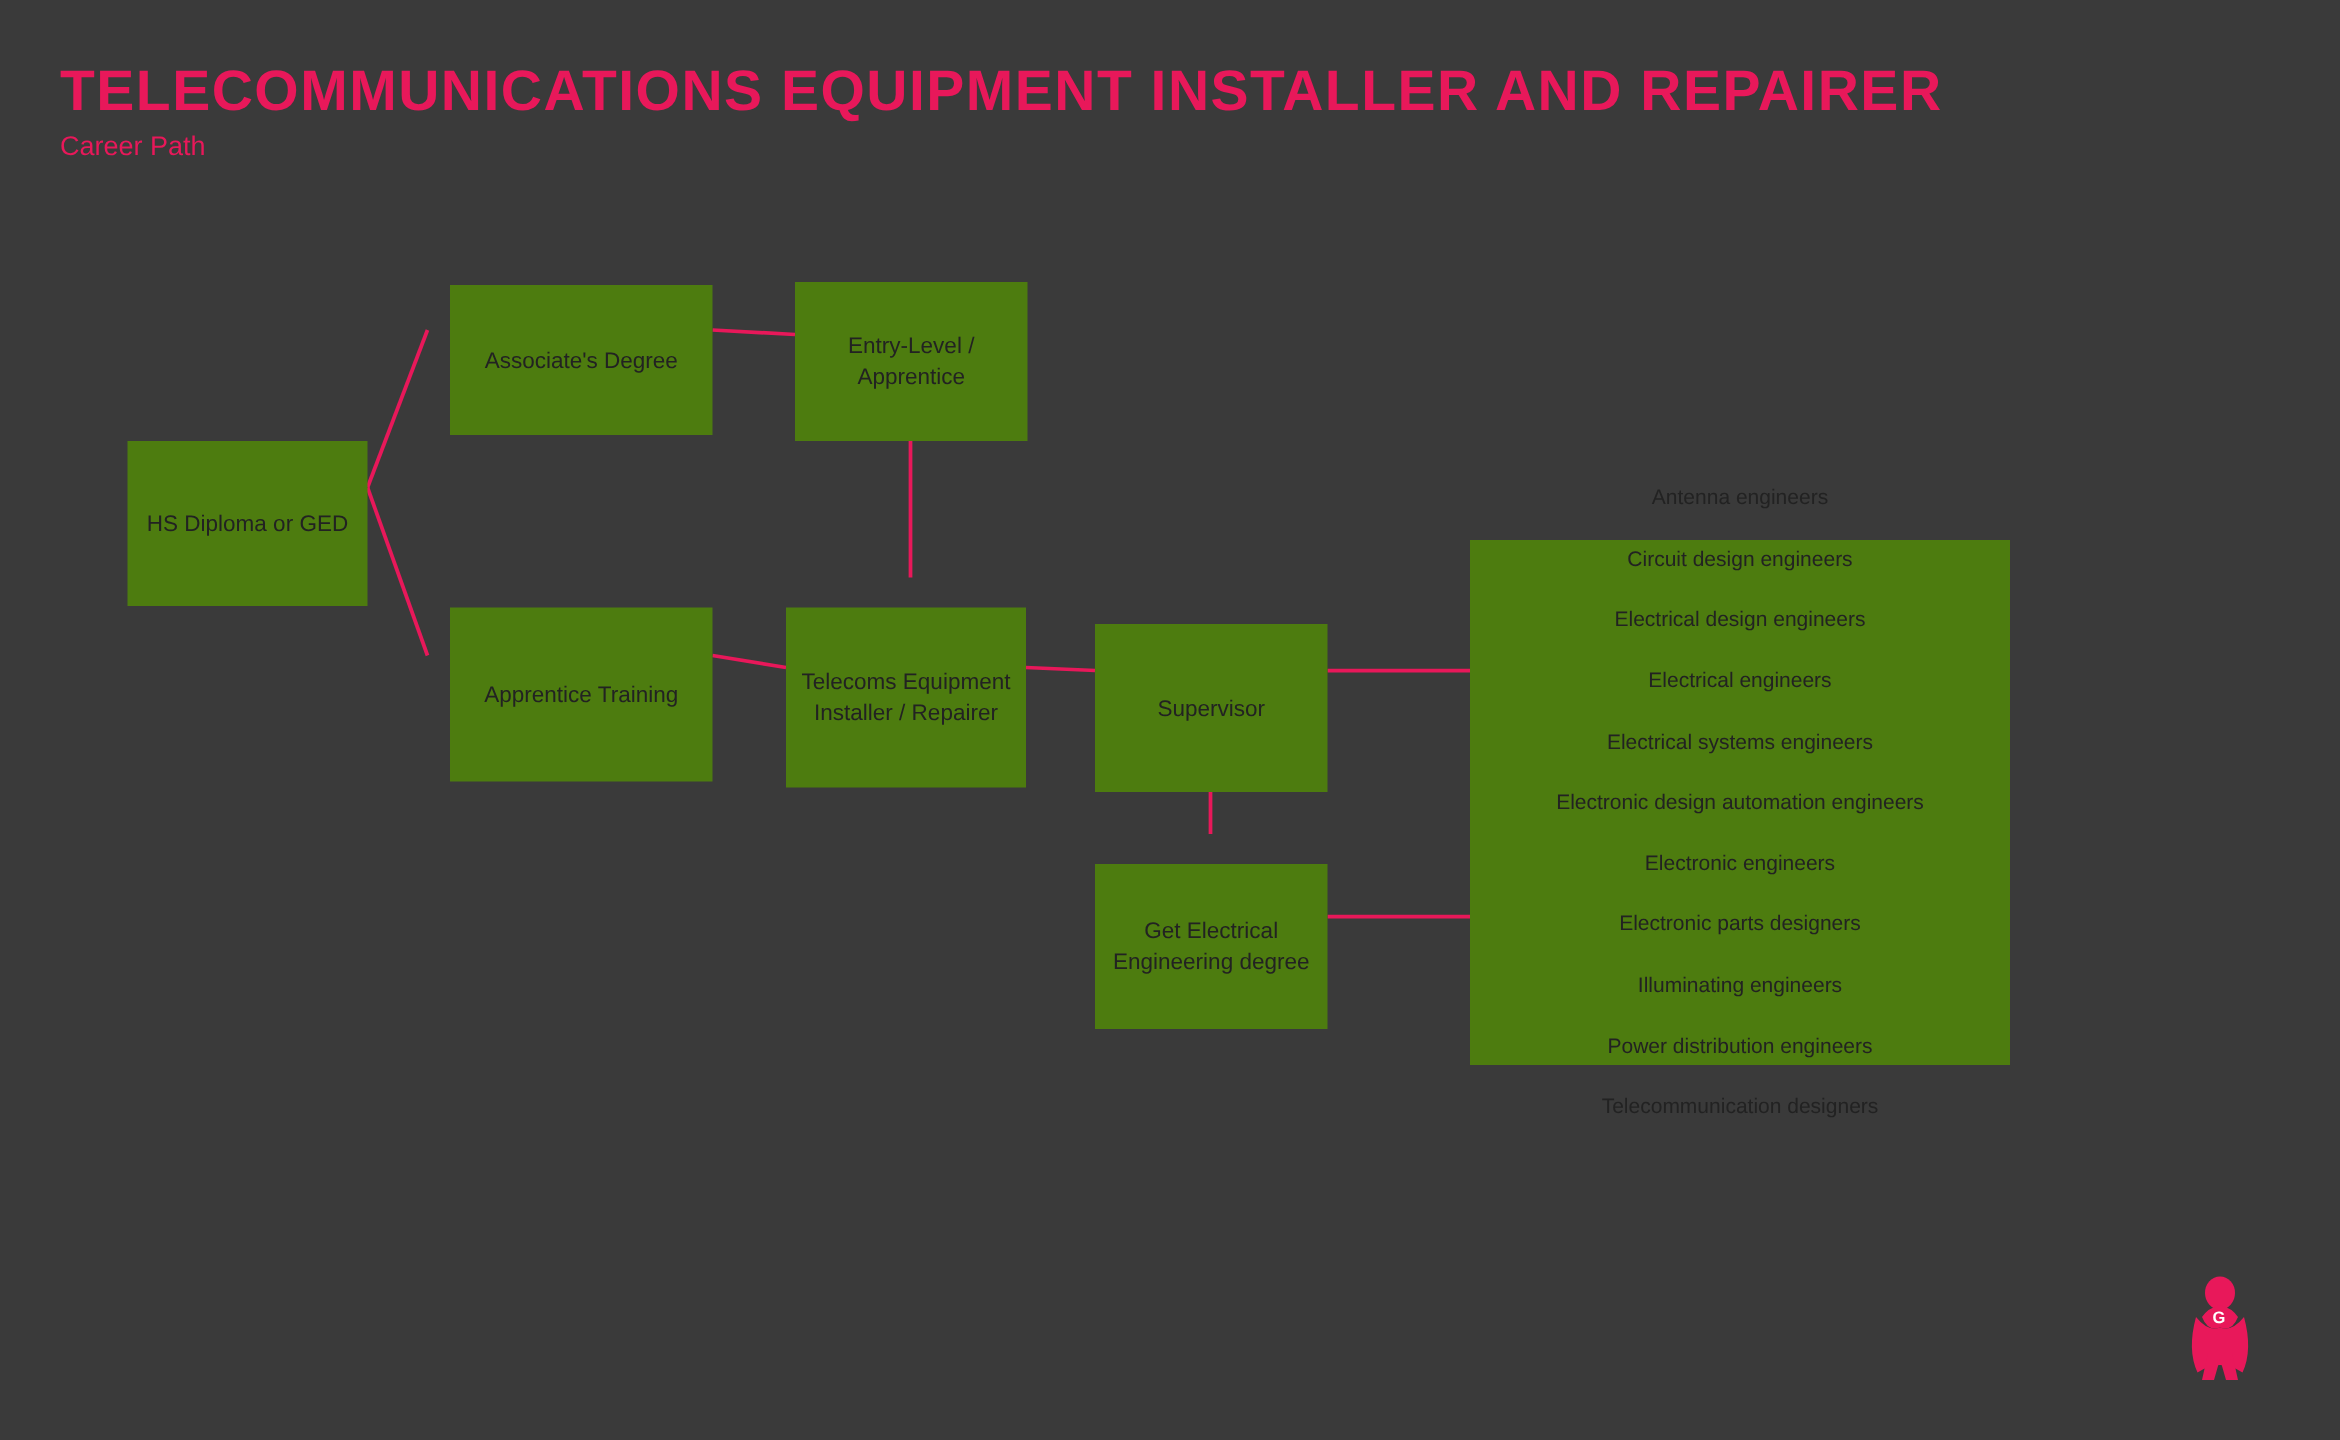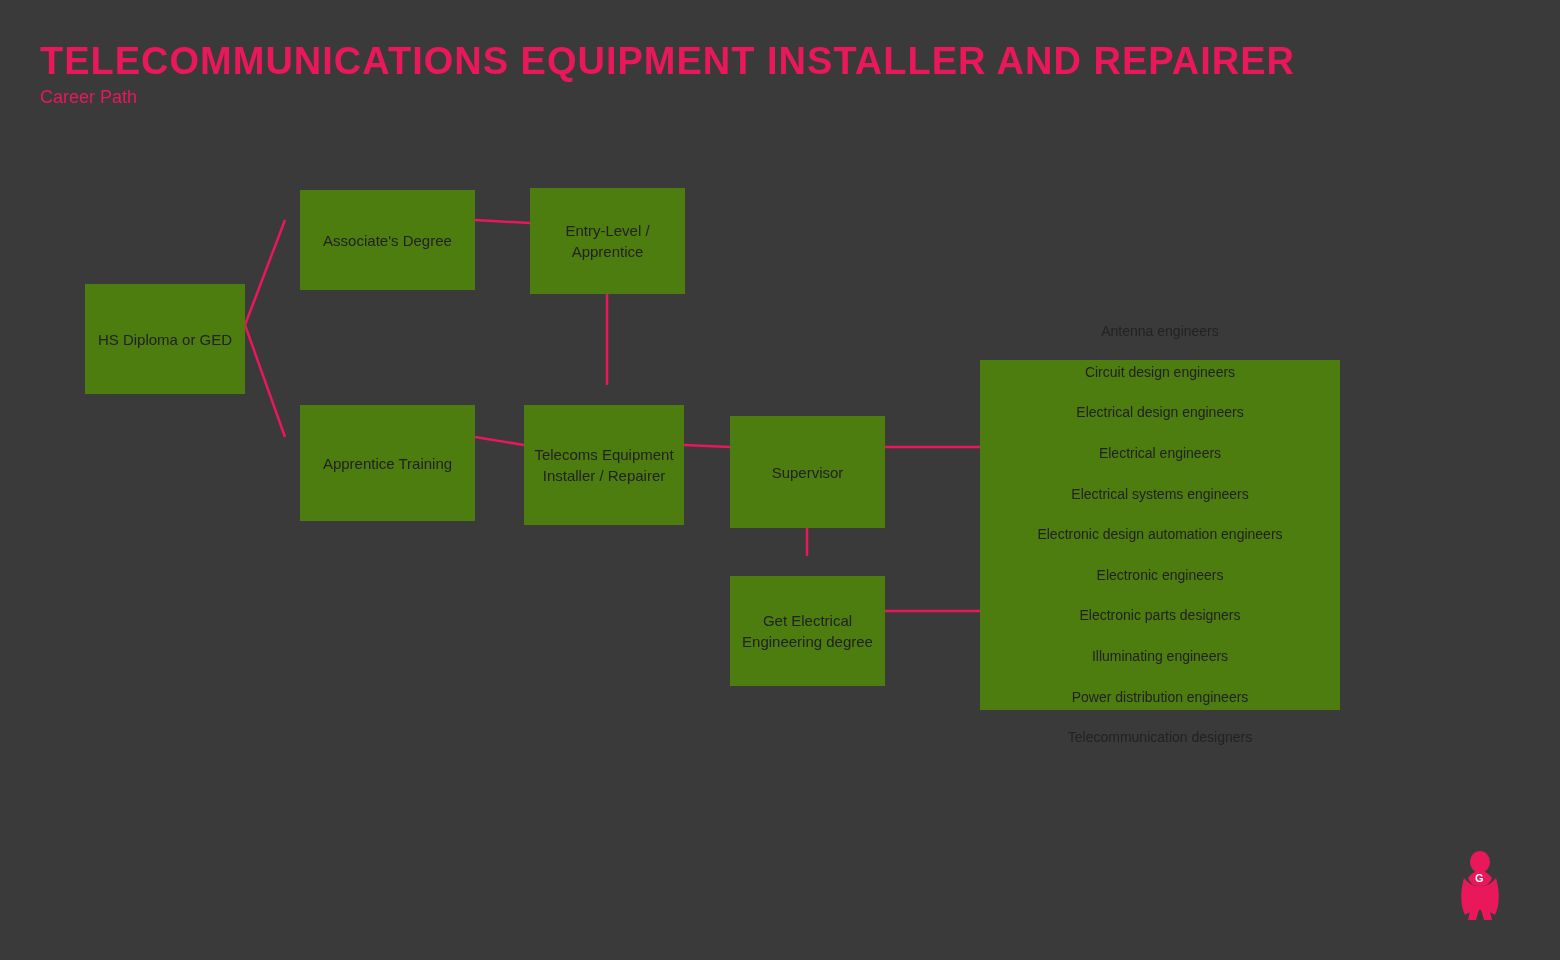--- a/index.html
+++ b/index.html
@@ -54,21 +54,21 @@
       top: 0;
       left: 0;
       width: 1560px;
       height: 960px;
       pointer-events: none;
     }
 
     
     #box-hs {
       left: 85px;
-      top: 264px;
+      top: 274px;
       width: 160px;
       height: 110px;
     }
 
     #box-assoc {
       left: 300px;
       top: 170px;
       width: 175px;
       height: 100px;
     }

